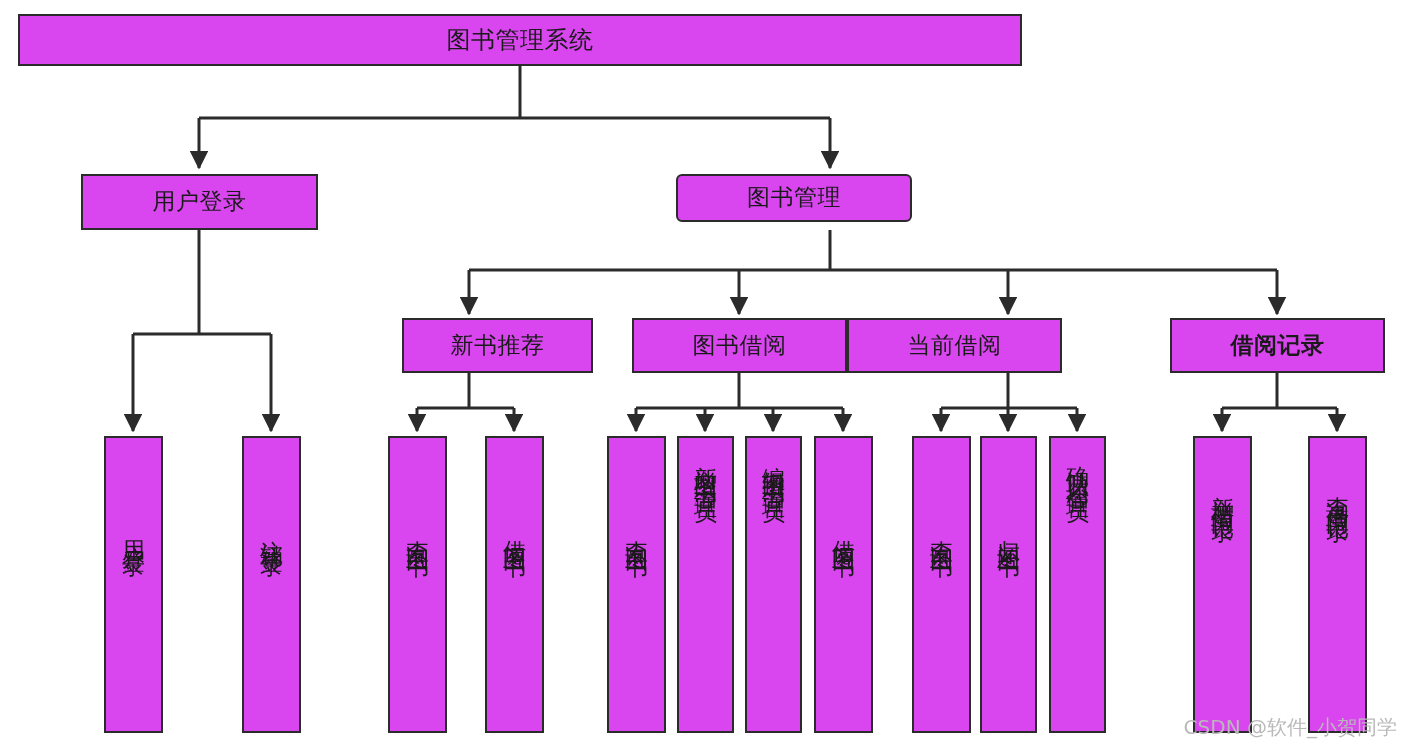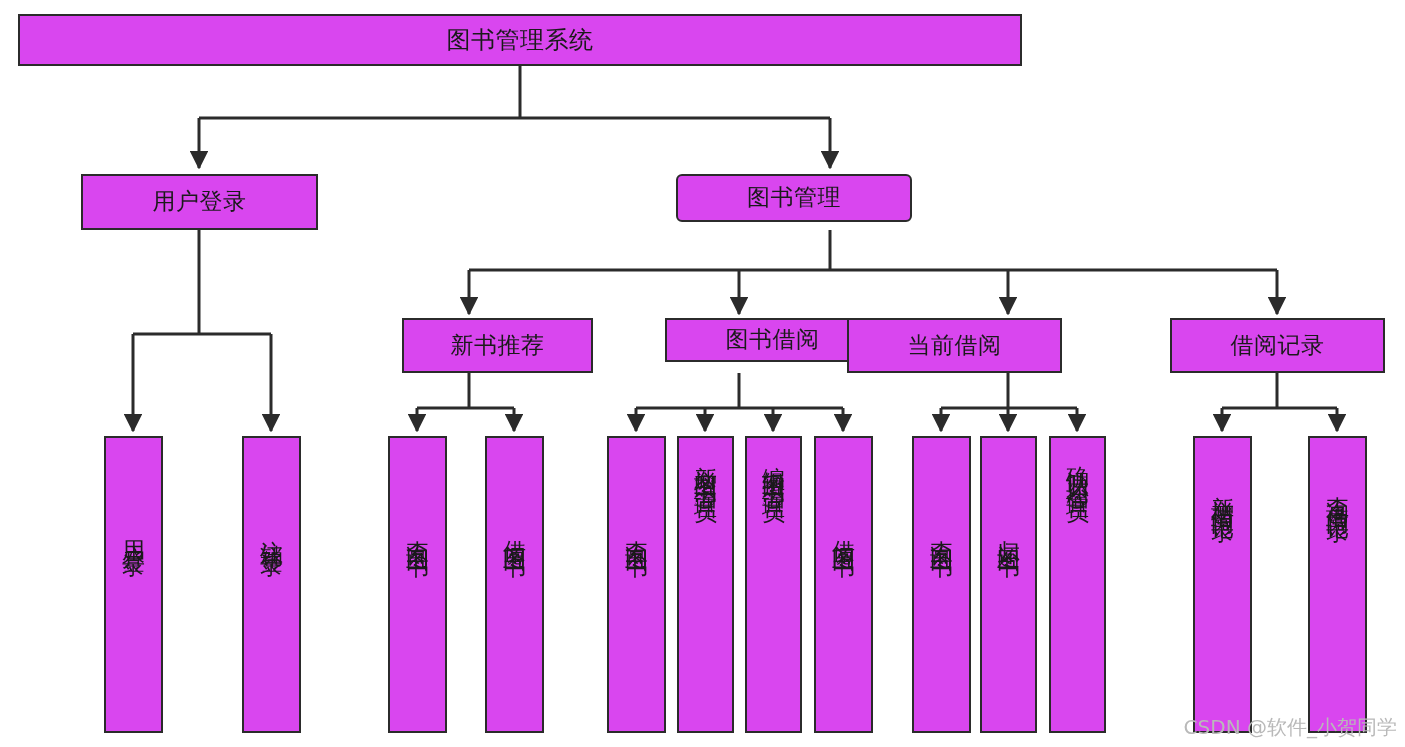--- a/index.html
+++ b/index.html
@@ -139,27 +139,27 @@
   <div class="node horizontal" style="left:81px; top:174px; width:237px; height:56px;">
     <span class="label">用户登录</span>
   </div>
   <div class="node horizontal" style="left:676px; top:174px; width:236px; height:48px;border-radius:6px;">
     <span class="label">图书管理</span>
   </div>
 
   <div class="node horizontal" style="left:365px; top:318px; width:191px; height:55px;margin-left:37px;">
     <span class="label">新书推荐</span>
   </div>
-  <div class="node horizontal" style="left:632px; top:318px; width:215px; height:44px;margin-left:33px;">
+  <div class="node horizontal" style="left:632px; top:318px; width:215px; height:55px;">
     <span class="label">图书借阅</span>
   </div>
   <div class="node horizontal" style="left:847px; top:318px; width:215px; height:55px;">
     <span class="label">当前借阅</span>
   </div>
-  <div class="node horizontal" style="left:1170px; top:318px; width:215px; height:55px;">
+  <div class="node horizontal" style="left:1170px; top:318px; width:215px; height:55px;font-weight:bold;">
     <span class="label">借阅记录</span>
   </div>
 
   <div class="node leaf" style="left:104px; top:436px; width:59px; height:297px; padding-top:84px;">
     <span class="label">用户登录</span>
   </div>
   <div class="node leaf" style="left:242px; top:436px; width:59px; height:297px; padding-top:84px;">
     <span class="label">注销登录</span>
   </div>
 

